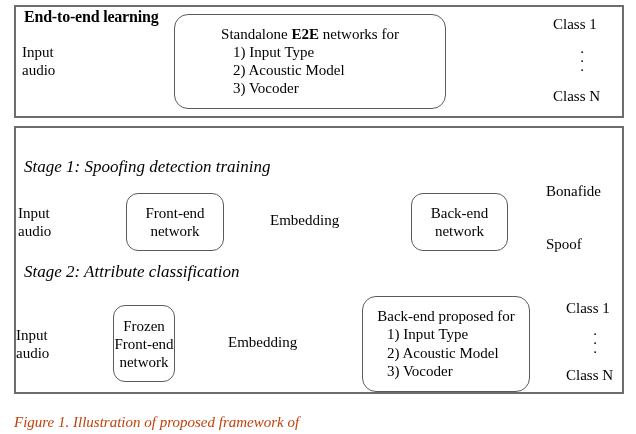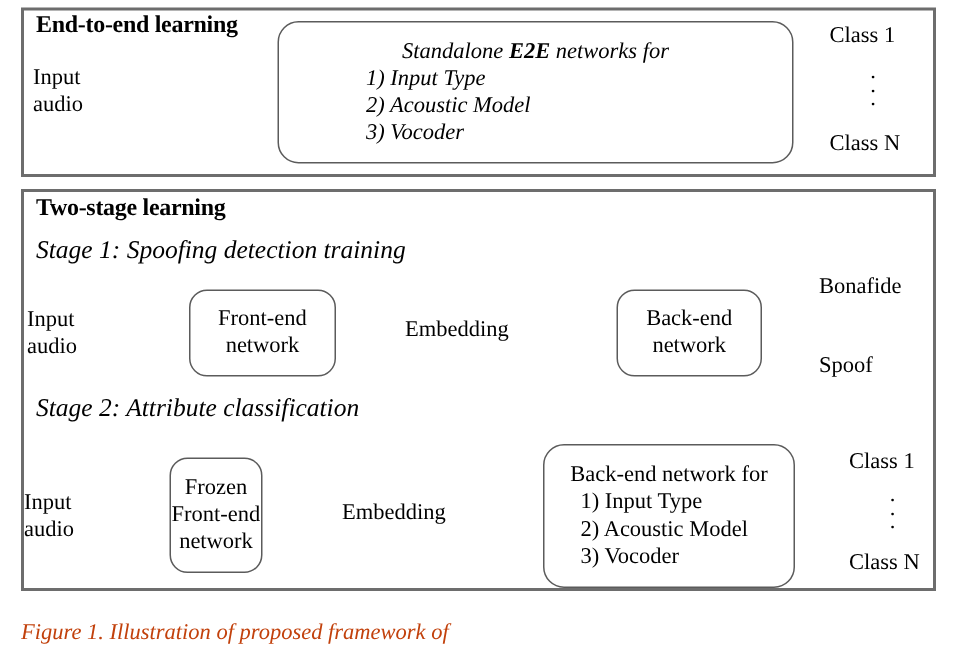--- a/index.html
+++ b/index.html
@@ -178,38 +178,37 @@
 
   <div class="panel" id="panel-e2e"></div>
 
   <div class="panel-title" style="left:24px; top:8px;">End-to-end learning</div>
 
   <div class="lbl" style="left:22px; top:44px; width:66px;">
     <span>Input</span><br>
     <span>audio</span>
   </div>
 
-  <div class="rbox" id="e2e-box" style="left:185px; top:14px; width:344px; height:95px;font-style:italic;">
+  <div class="rbox" id="e2e-box" style="left:174px; top:14px; width:272px; height:95px;">
     <div class="inner">
       <span class="lead"><span>Standalone </span><b>E2E</b><span> networks for</span></span>
       <span class="listline">1) Input Type</span>
       <span class="listline">2) Acoustic Model</span>
       <span class="listline">3) Vocoder</span>
     </div>
   </div>
 
   <div class="lbl left" style="left:553px; top:16px;">Class 1</div>
   <div class="vdots" style="left:553px; top:44px; width:58px;">.
 .
 .</div>
   <div class="lbl left" style="left:553px; top:88px;">Class N</div>
 
   <div class="panel" id="panel-two"></div>
 
-  <div class="panel-title" style="left:24px; top:130px;">Two-stage learning</div>
 
   <div class="stage-title" style="left:24px; top:157px;">Stage 1: Spoofing detection training</div>
 
   <div class="lbl" style="left:18px; top:205px; width:54px;">
     <span>Input</span><br>
     <span>audio</span>
   </div>
 
   <div class="rbox small" style="left:126px; top:193px; width:98px; height:58px;">
     <div class="inner">
@@ -242,21 +241,21 @@
       <span>Frozen</span><br>
       <span>Front-end</span><br>
       <span>network</span>
     </div>
   </div>
 
   <div class="lbl" style="left:228px; top:334px; width:92px;">Embedding</div>
 
   <div class="rbox" style="left:362px; top:296px; width:168px; height:96px;">
     <div class="inner">
-      <span class="lead">Back-end network for</span>
+      <span class="lead">Back-end proposed for</span>
       <span class="listline" style="margin-left:24px;">1) Input Type</span>
       <span class="listline" style="margin-left:24px;">2) Acoustic Model</span>
       <span class="listline" style="margin-left:24px;">3) Vocoder</span>
     </div>
   </div>
 
   <div class="lbl left" style="left:566px; top:300px;">Class 1</div>
   <div class="vdots" style="left:566px; top:326px; width:58px;">.
 .
 .</div>

